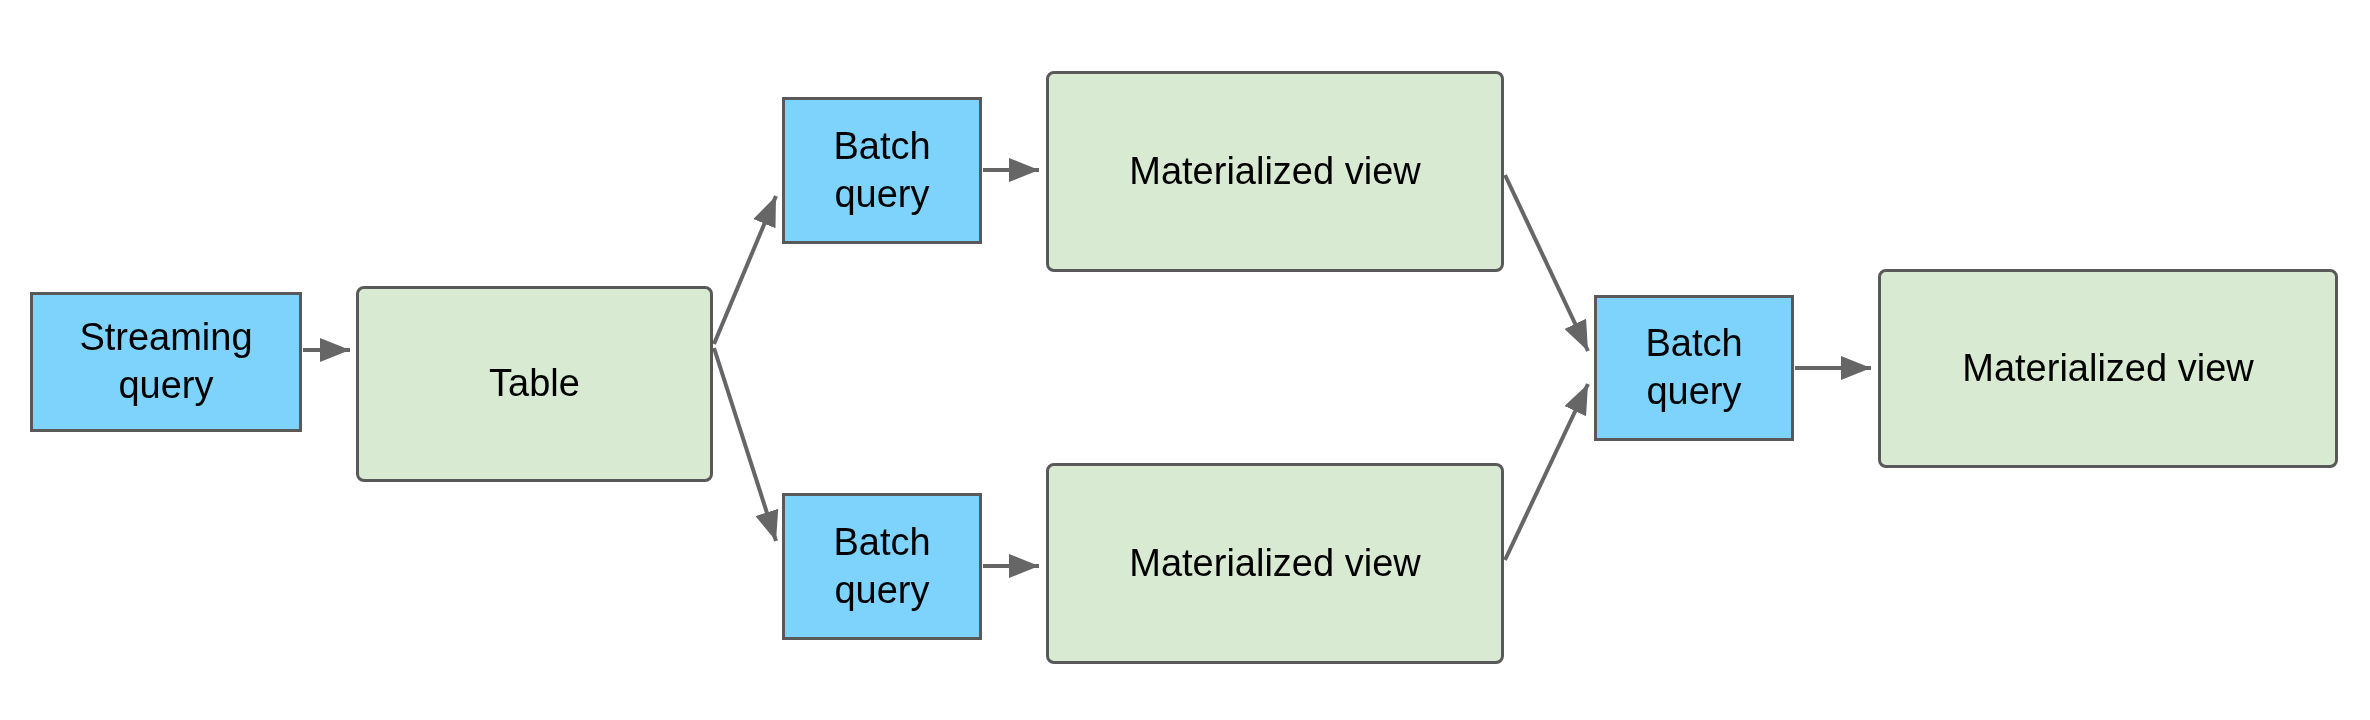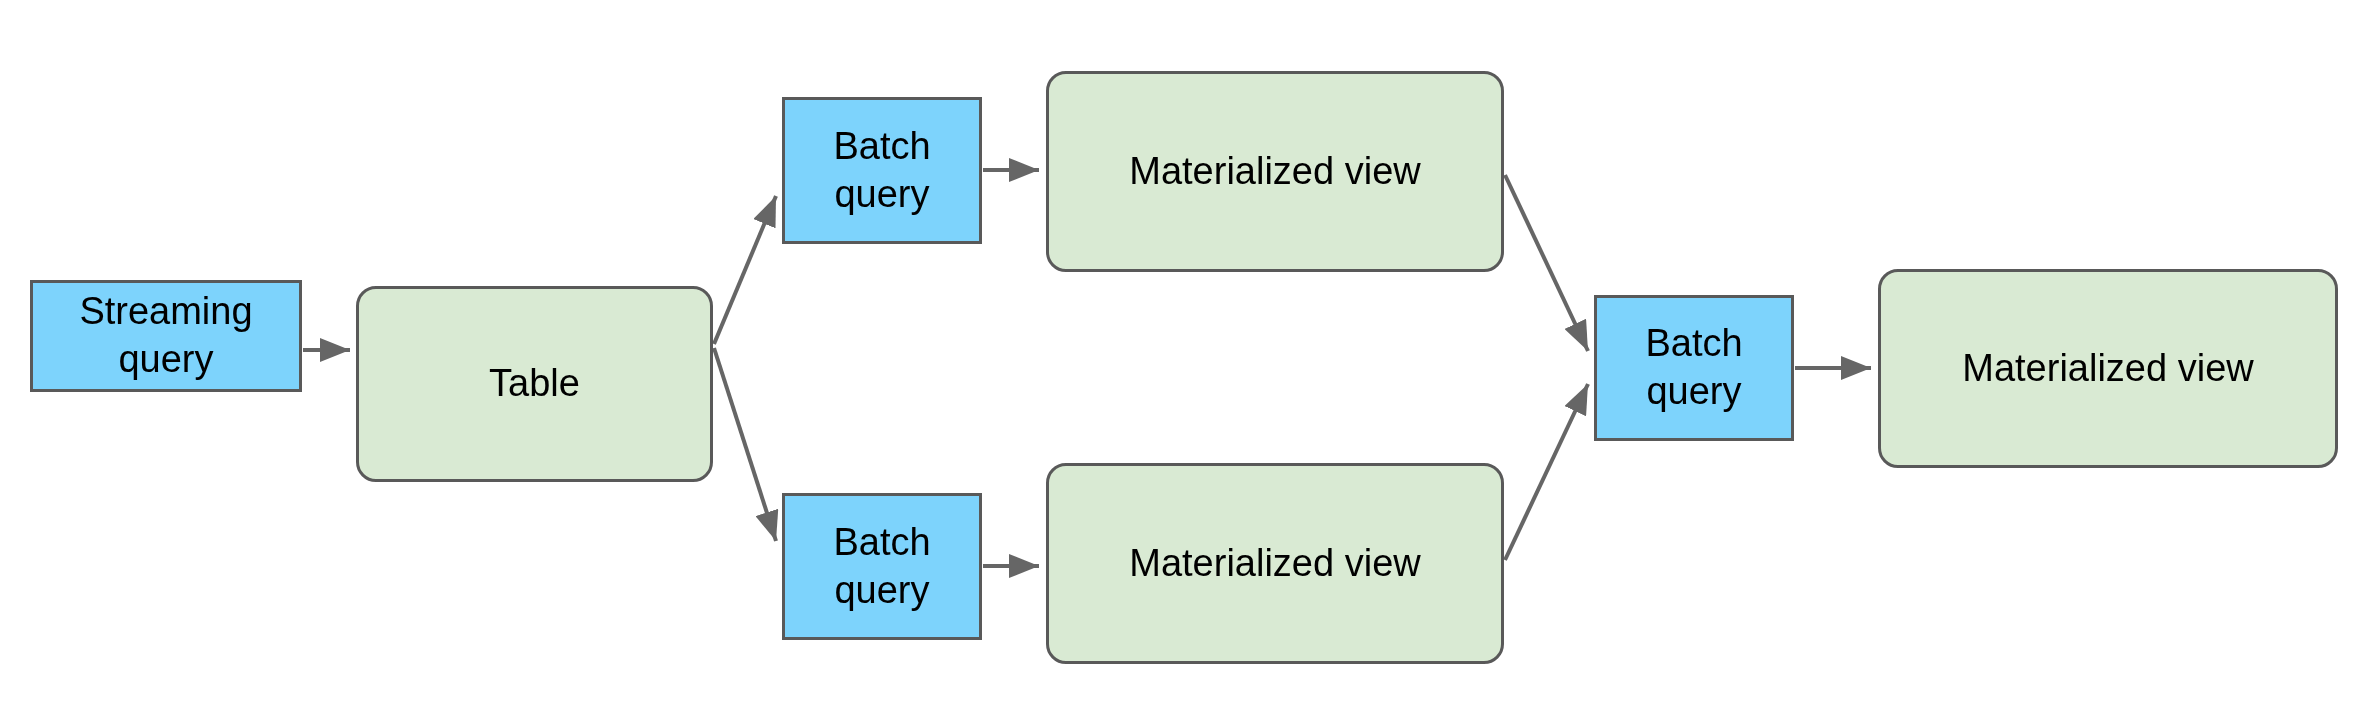--- a/index.html
+++ b/index.html
@@ -29,23 +29,23 @@
     display: flex;
     align-items: center;
     justify-content: center;
     text-align: center;
     color: #000000;
     font-size: 38px;
     line-height: 1.26;
   }
   .node .label { display: block; padding: 0 14px; }
   .yellow { background: #7dd3fc; }
-  .green  { background: #D9EAD3; border-radius: 20px; }
+  .green  { background: #D9EAD3; border-radius: 8px; }
 
-  .pos-streaming       { left: 30px;   top: 280px; width: 272px; height: 112px; text-align: center; }
+  .pos-streaming       { left: 30px;   top: 292px; width: 272px; height: 140px; text-align: center; }
   .pos-table           { left: 356px;  top: 249px; width: 357px; height: 196px; margin-top: 37px; }
   .pos-bq-top          { left: 782px;  top: 97px;  width: 200px; height: 147px; }
   .pos-mv-top          { left: 1046px; top: 71px;  width: 458px; height: 201px; }
   .pos-bq-bottom       { left: 782px;  top: 493px; width: 200px; height: 147px; }
   .pos-mv-bottom       { left: 1046px; top: 463px; width: 458px; height: 201px; }
   .pos-bq-right        { left: 1594px; top: 295px; width: 200px; height: 146px; }
   .pos-mv-final        { left: 1878px; top: 269px; width: 460px; height: 199px; }
 </style>
 </head>
 <body>

